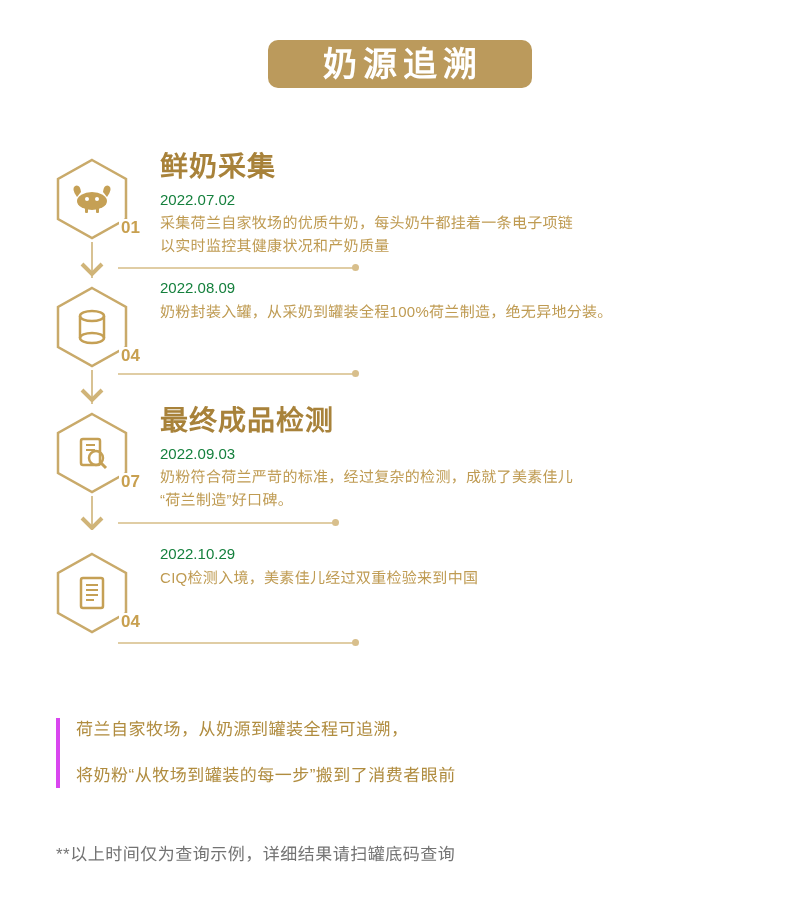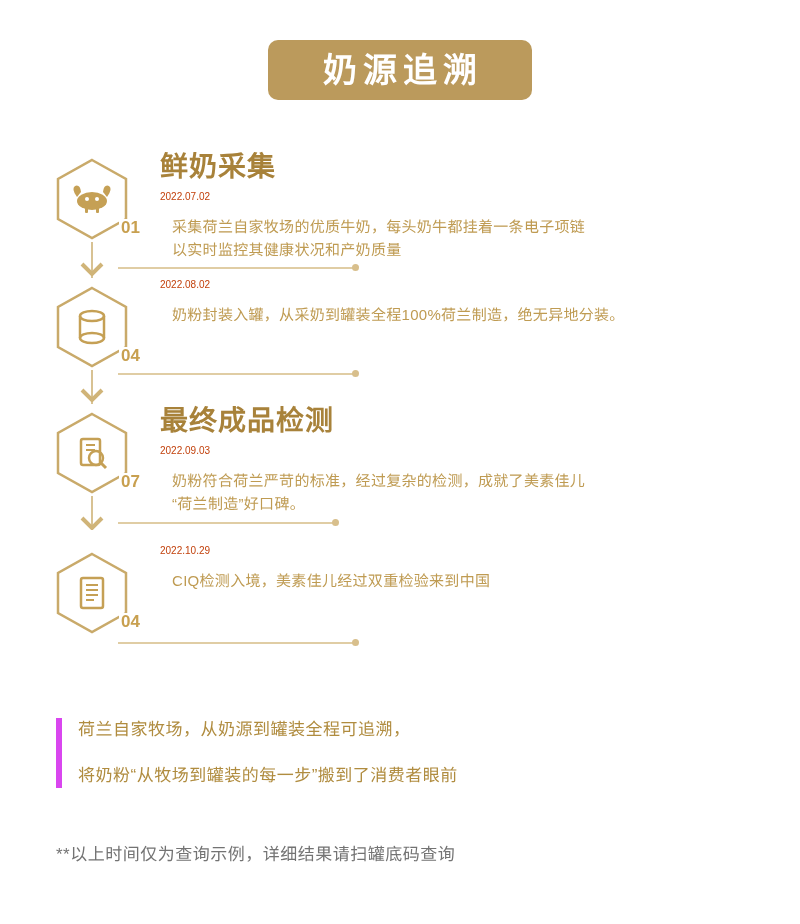--- a/index.html
+++ b/index.html
@@ -16,21 +16,21 @@
     color: #b8923f;
     overflow: hidden;
   }
 
   
   .title-banner {
     position: absolute;
     left: 268px;
     top: 40px;
     width: 264px;
-    height: 60px;
+    height: 48px;
     background: #bb9a5c;
     border-radius: 10px;
     display: flex;
     align-items: center;
     justify-content: center;
   }
   .title-banner .title-text {
     color: #ffffff;
     font-size: 34px;
     font-weight: bold;
@@ -83,30 +83,30 @@
   }
   .step-title {
     font-size: 28px;
     font-weight: bold;
     color: #a8823a;
     line-height: 1.2;
     margin: 0 0 6px 0;
     letter-spacing: 1px;
   }
   .step-date {
-    font-size: 10px;
-    color: #c2410c;
+    font-size: 15px;
+    color: #15803d;
     line-height: 1.3;
     margin: 0 0 2px 0;
   }
   .step-desc {
     font-size: 15px;
     color: #bf9b52;
     line-height: 1.55;
-    margin: 12px;
+    margin: 0;
     letter-spacing: 0.3px;
   }
 
   
   .connector {
     position: absolute;
     left: 91px;
     top: 92px;
     width: 2px;
     height: 36px;
@@ -138,21 +138,21 @@
     background: #d8bf8c;
   }
 
   
   .note {
     position: absolute;
     left: 56px;
     top: 718px;
     width: 660px;
     padding-left: 16px;
-    border-left: 6px solid #d946ef;
+    border-left: 4px solid #d946ef;
   }
   .note p {
     margin: 0 0 22px 0;
     font-size: 17px;
     color: #b3handled;
     color: #b08c3f;
     line-height: 1.4;
     letter-spacing: 0.5px;
   }
   .note p:last-child { margin-bottom: 0; }
@@ -214,21 +214,21 @@
 
           <ellipse cx="0" cy="-11" rx="12" ry="5"></ellipse>
           <path d="M-12,-11 L-12,11"></path>
           <path d="M12,-11 L12,11"></path>
           <ellipse cx="0" cy="11" rx="12" ry="5"></ellipse>
         </g>
       </svg>
       <span class="hex-num">04</span>
     </div>
     <div class="step-body">
-      <p class="step-date">2022.08.02</p>
+      <p class="step-date">2022.08.09</p>
       <p class="step-desc" style="white-space: pre-line;">奶粉封装入罐，从采奶到罐装全程100%荷兰制造，绝无异地分装。</p>
     </div>
     <div class="step-underline" style="top:95px;width:240px"></div>
     <div class="connector" style="top:92px;height:34px"></div>
     <svg class="chevron" style="top:110px" viewBox="0 0 24 14">
       <polyline points="2,2 12,12 22,2" fill="none" stroke="#d0b478" stroke-width="4"></polyline>
     </svg>
   </div>
 
   <div class="step" style="height:140px">

